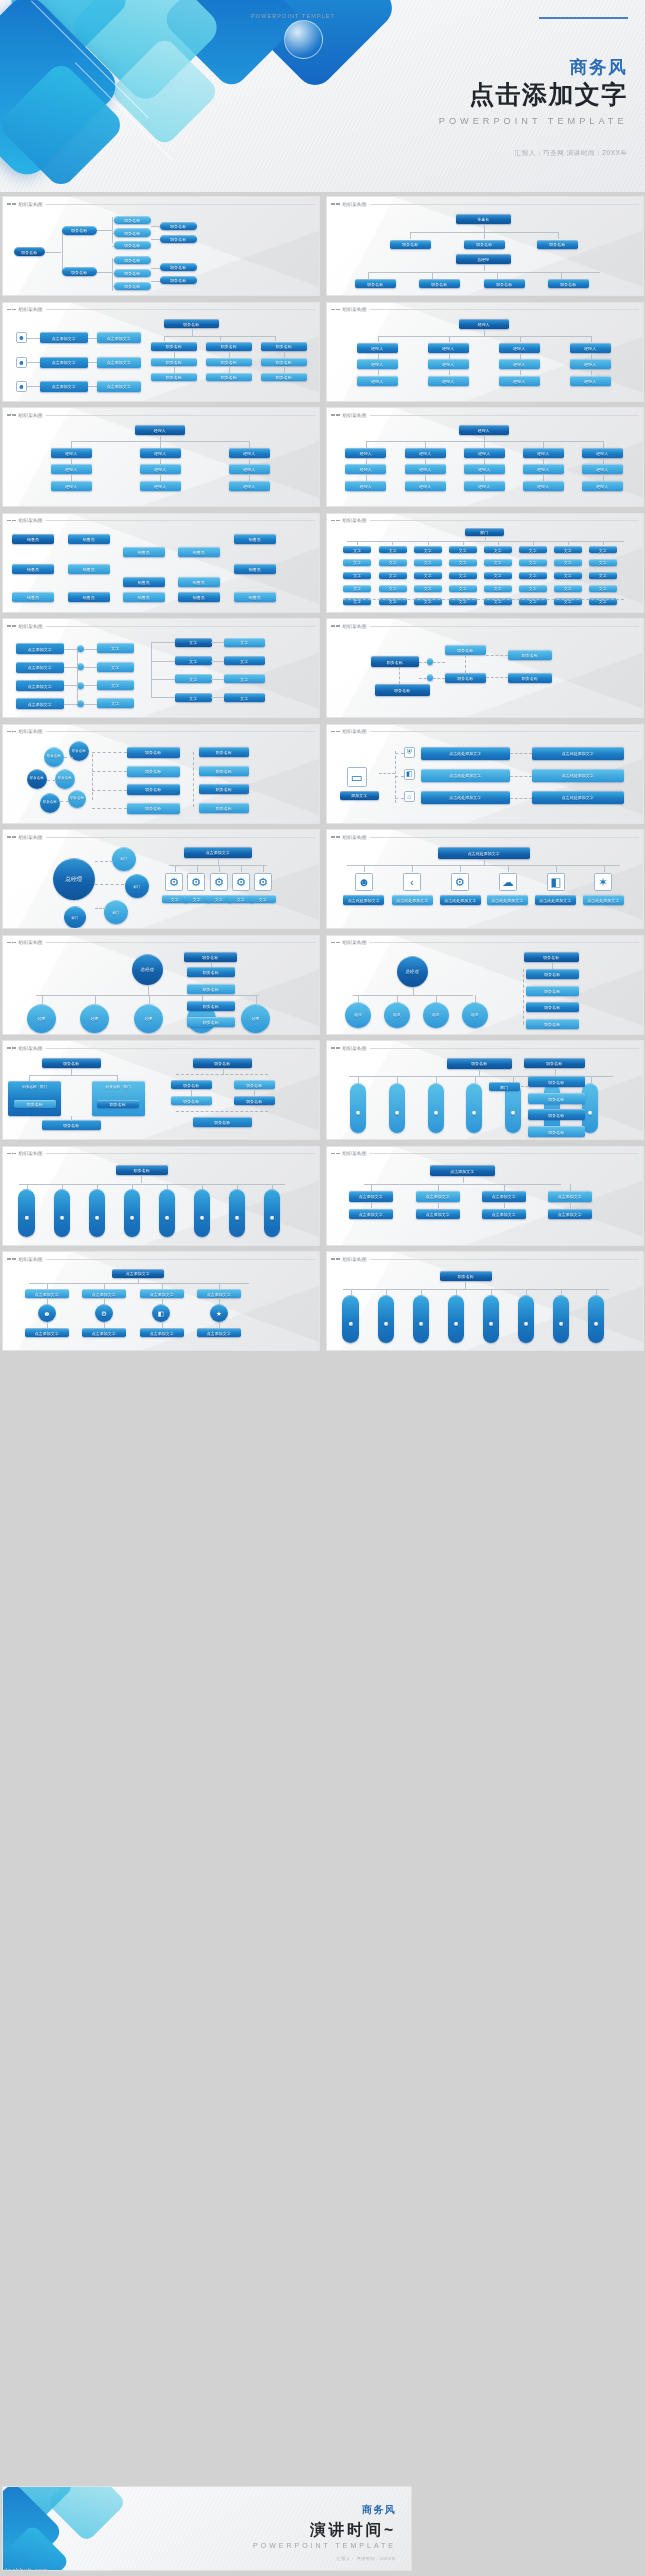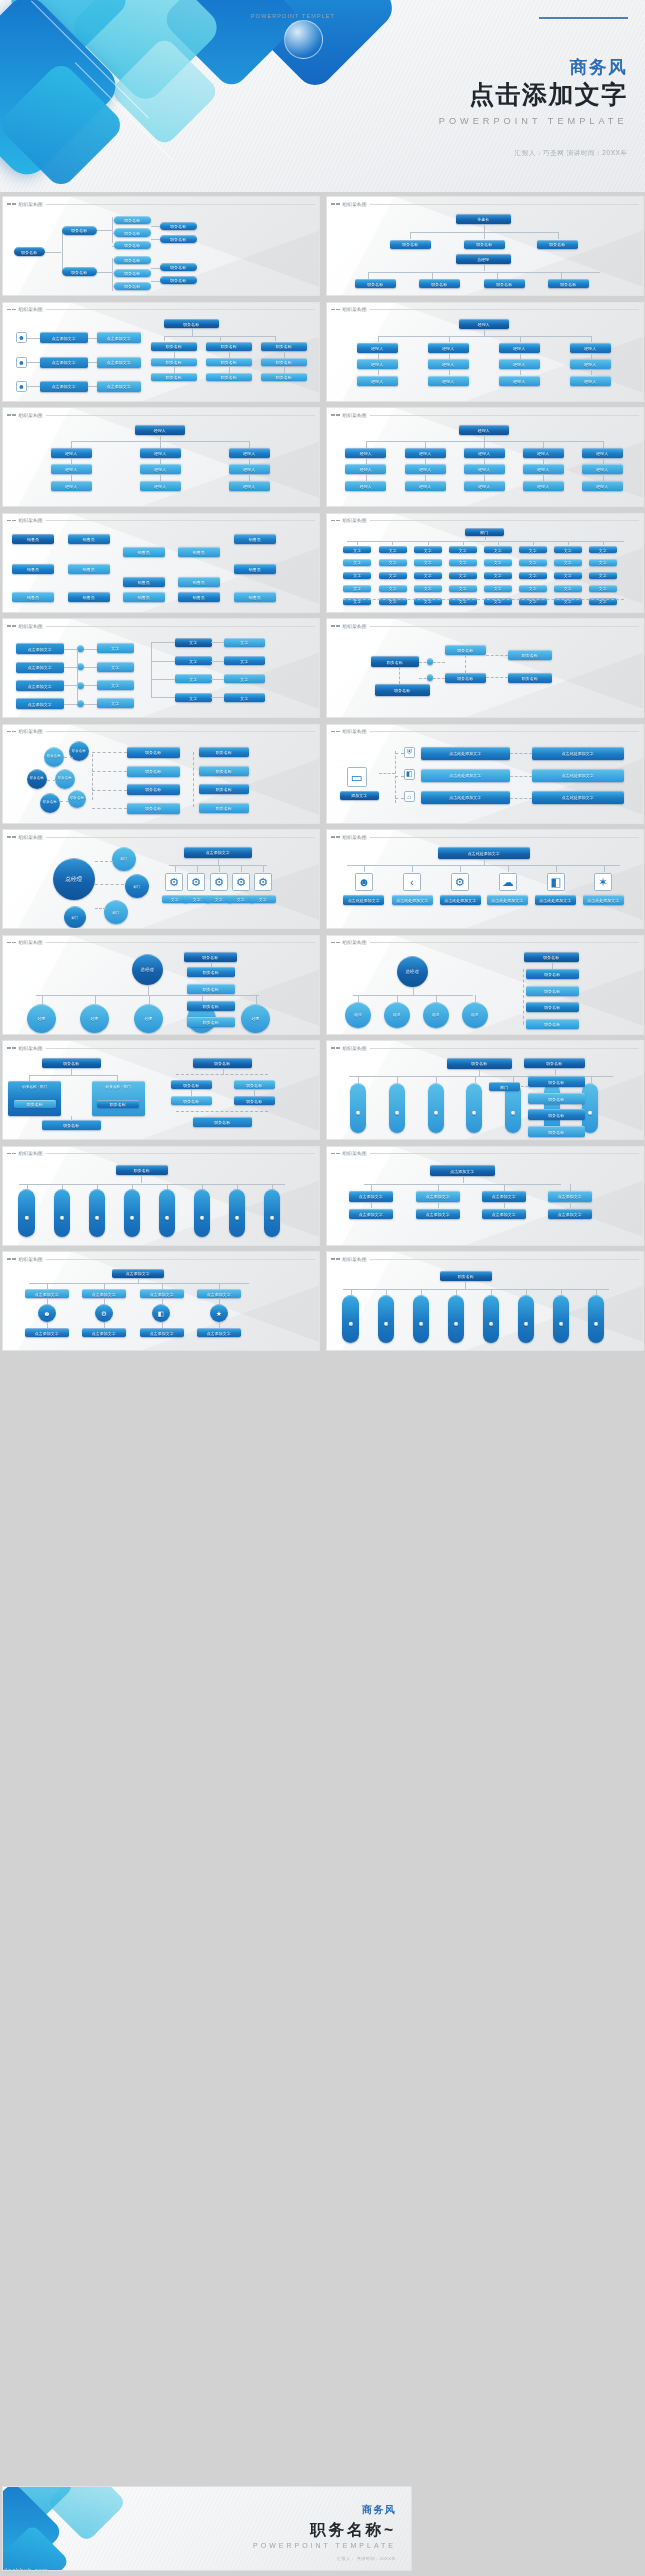--- a/index.html
+++ b/index.html
@@ -977,19 +977,19 @@
   </div>
 
 <div class="ending">
   <div class="end-deco">
     <div class="e3"></div>
       <div class="e2"></div>
       <div class="e1"></div>
       <div class="e4"></div>
   </div>
   <div class="end-kicker">商务风</div>
-  <div class="end-title">职务名称~</div>
+  <div class="end-title">演讲时间~</div>
   <div class="end-sub">POWERPOINT  TEMPLATE</div>
   <div class="end-meta">汇报人：        演讲时间：20XX年</div>
 </div>
 
 <div class="watermark">dochhub.com</div>
 
 
 </body></html>

